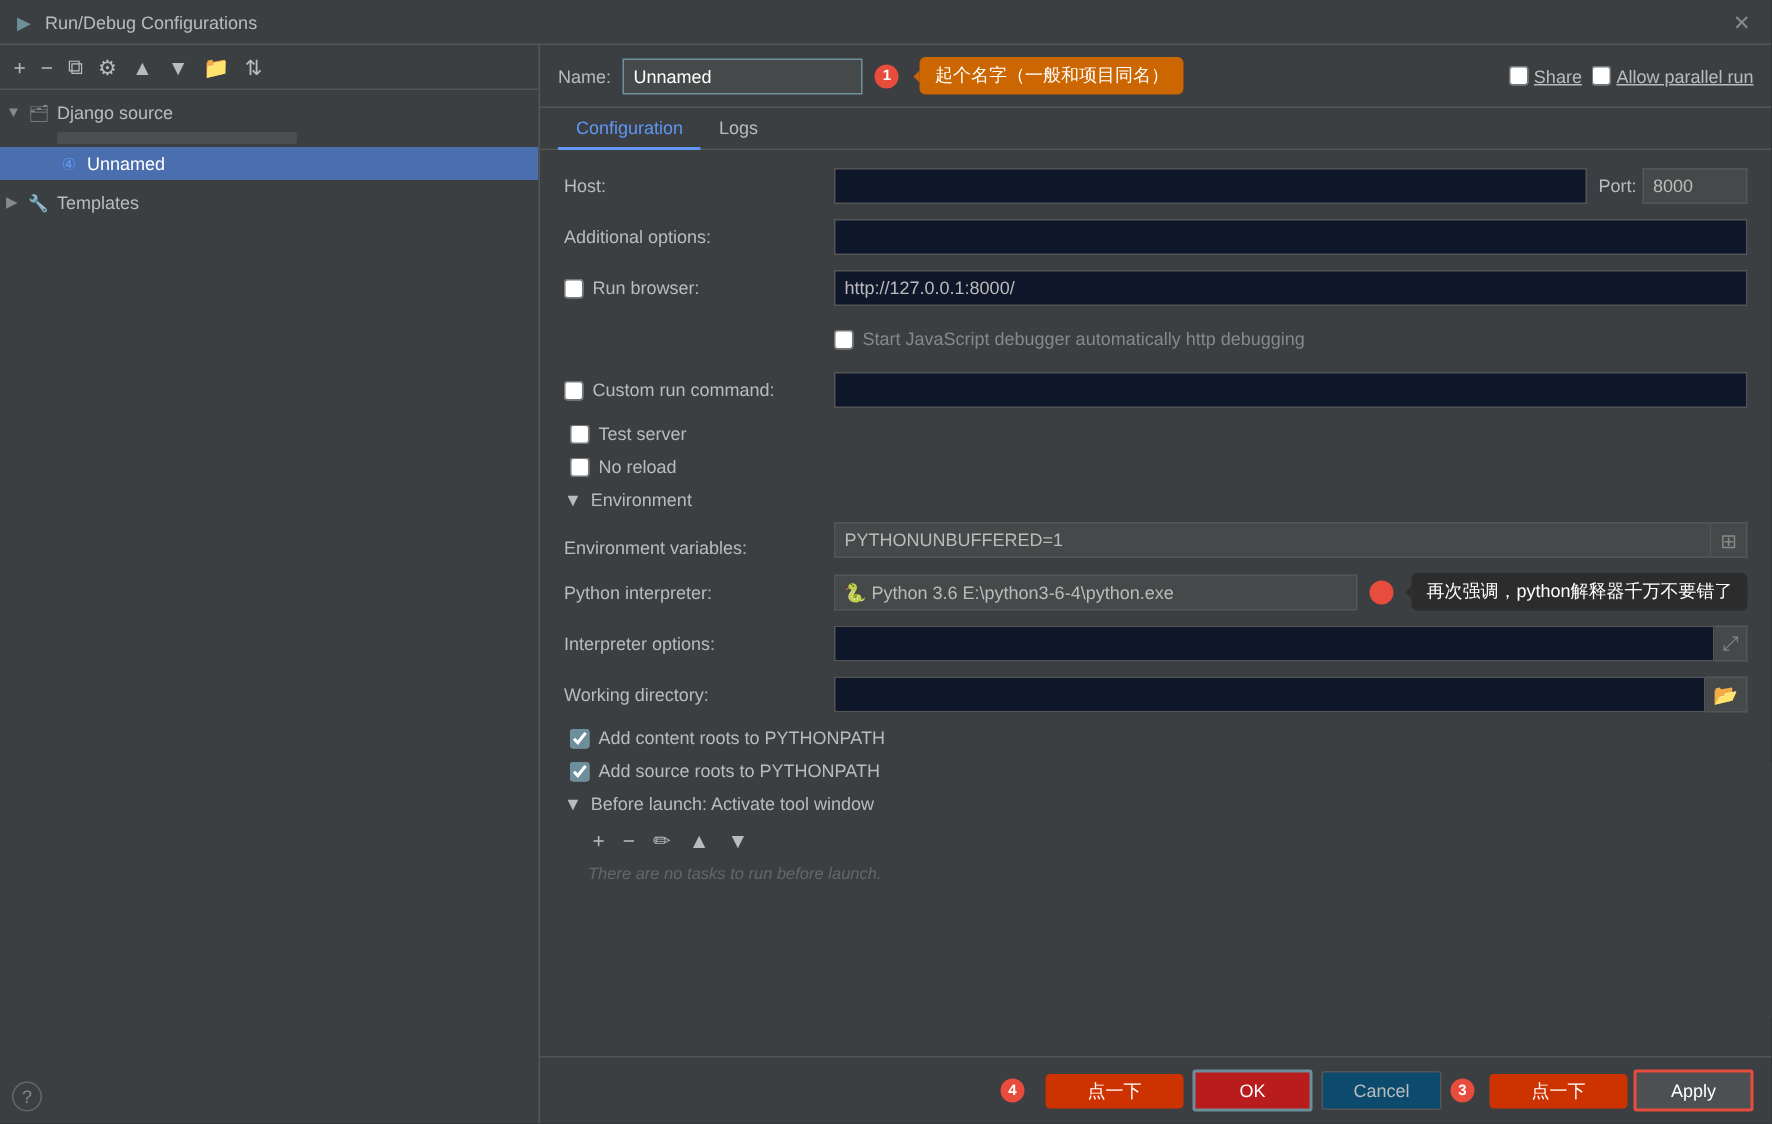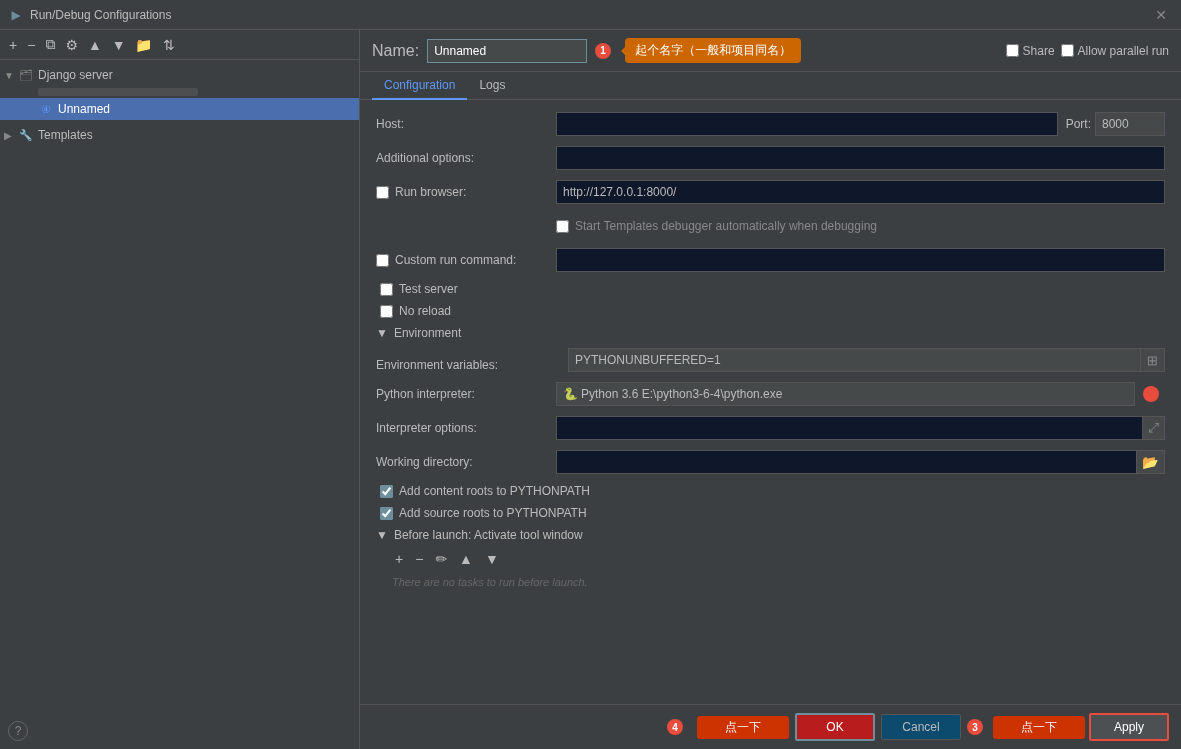--- a/index.html
+++ b/index.html
@@ -117,21 +117,21 @@
     }
 
     
     .header-row {
       display: flex;
       align-items: center;
       padding: 8px 12px;
       gap: 8px;
       border-bottom: 1px solid #555;
     }
-    .name-label { color: #bbb; font-size: 16px; }
+    .name-label { color: #bbb; font-size: 12px; }
     .name-input {
       background: #45494a;
       border: 1px solid #6d8e9b;
       color: #fff;
       font-size: 12px;
       padding: 2px 6px;
       height: 24px;
       width: 160px;
       outline: none;
     }
@@ -166,20 +166,21 @@
       align-items: center;
       justify-content: center;
       margin-right: 6px;
     }
 
     .share-area {
       display: flex;
       align-items: flex-start;
       gap: 6px;
       margin-left: auto;
+      text-decoration: underline;
     }
     .share-checkbox-label {
       display: flex;
       align-items: center;
       gap: 4px;
       color: #bbb;
       font-size: 12px;
     }
     input[type="checkbox"] {
       accent-color: #6d8e9b;
@@ -305,21 +306,20 @@
     }
     .env-var-input {
       flex: 1;
       background: #45494a;
       border: 1px solid #555;
       color: #bbb;
       font-size: 12px;
       padding: 2px 6px;
       height: 24px;
       outline: none;
-      margin-left: 12px;
     }
     .env-var-icon-btn {
       background: #45494a;
       border: 1px solid #555;
       border-left: none;
       color: #888;
       cursor: pointer;
       padding: 2px 6px;
       height: 24px;
       display: flex;
@@ -473,21 +473,21 @@
       <button class="toolbar-btn">▼</button>
       <button class="toolbar-btn">📁</button>
       <button class="toolbar-btn">⇅</button>
     </div>
 
     <div class="tree">
 
       <div class="tree-item" style="padding-left:4px;">
         <span class="expand-arrow">▼</span>
         <span class="item-icon" style="color:#888;">🗂</span>
-        <span style="color:#bbb; font-size:12px;">Django server</span>
+        <span style="color:#bbb; font-size:12px;">Django source</span>
       </div>
 
       <div style="padding-left: 38px; margin: 2px 0;">
         <div style="background: #666; height: 8px; width: 160px; border-radius: 2px; opacity: 0.4;"></div>
       </div>
 
       <div class="tree-item selected" style="padding-left:38px;">
         <span class="item-icon" style="color:#5e97f6;">④</span>
         <span style="font-size:12px;">Unnamed</span>
       </div>
@@ -543,21 +543,21 @@
         <label class="form-label" style="display:flex; align-items:center; gap:6px;">
           <input type="checkbox" style="">
           <span>Run browser:</span>
         </label>
         <input class="form-input" type="text" value="http://127.0.0.1:8000/" style="">
       </div>
 
       <div class="form-row" style="padding-left: 180px;">
         <label style="display:flex; align-items:center; gap:6px; color:#888; font-size:12px;">
           <input type="checkbox" style="">
-          <span>Start Templates debugger automatically when debugging</span>
+          <span>Start JavaScript debugger automatically http debugging</span>
         </label>
       </div>
 
       <div class="form-row">
         <label class="form-label" style="display:flex; align-items:center; gap:6px;">
           <input type="checkbox" style="">
           <span>Custom run command:</span>
         </label>
         <input class="form-input" type="text" style="">
       </div>
@@ -589,20 +589,21 @@
 
       <div class="interpreter-row">
         <span class="interpreter-label">
           <span>Python interpreter:</span>
         </span>
         <div class="interpreter-value">
           <span class="python-icon">🐍</span>
           <span>Python 3.6 E:\python3-6-4\python.exe</span>
         </div>
         <span class="badge-num" style="margin-left:8px;"></span>
+        <span class="tooltip-bubble-2">再次强调，python解释器千万不要错了</span>
       </div>
 
       <div class="form-row">
         <span class="form-label">
           <span>Interpreter options:</span>
         </span>
         <div class="input-with-btn">
           <input class="form-input" type="text" style="">
           <button class="input-icon-btn">⤢</button>
         </div>

